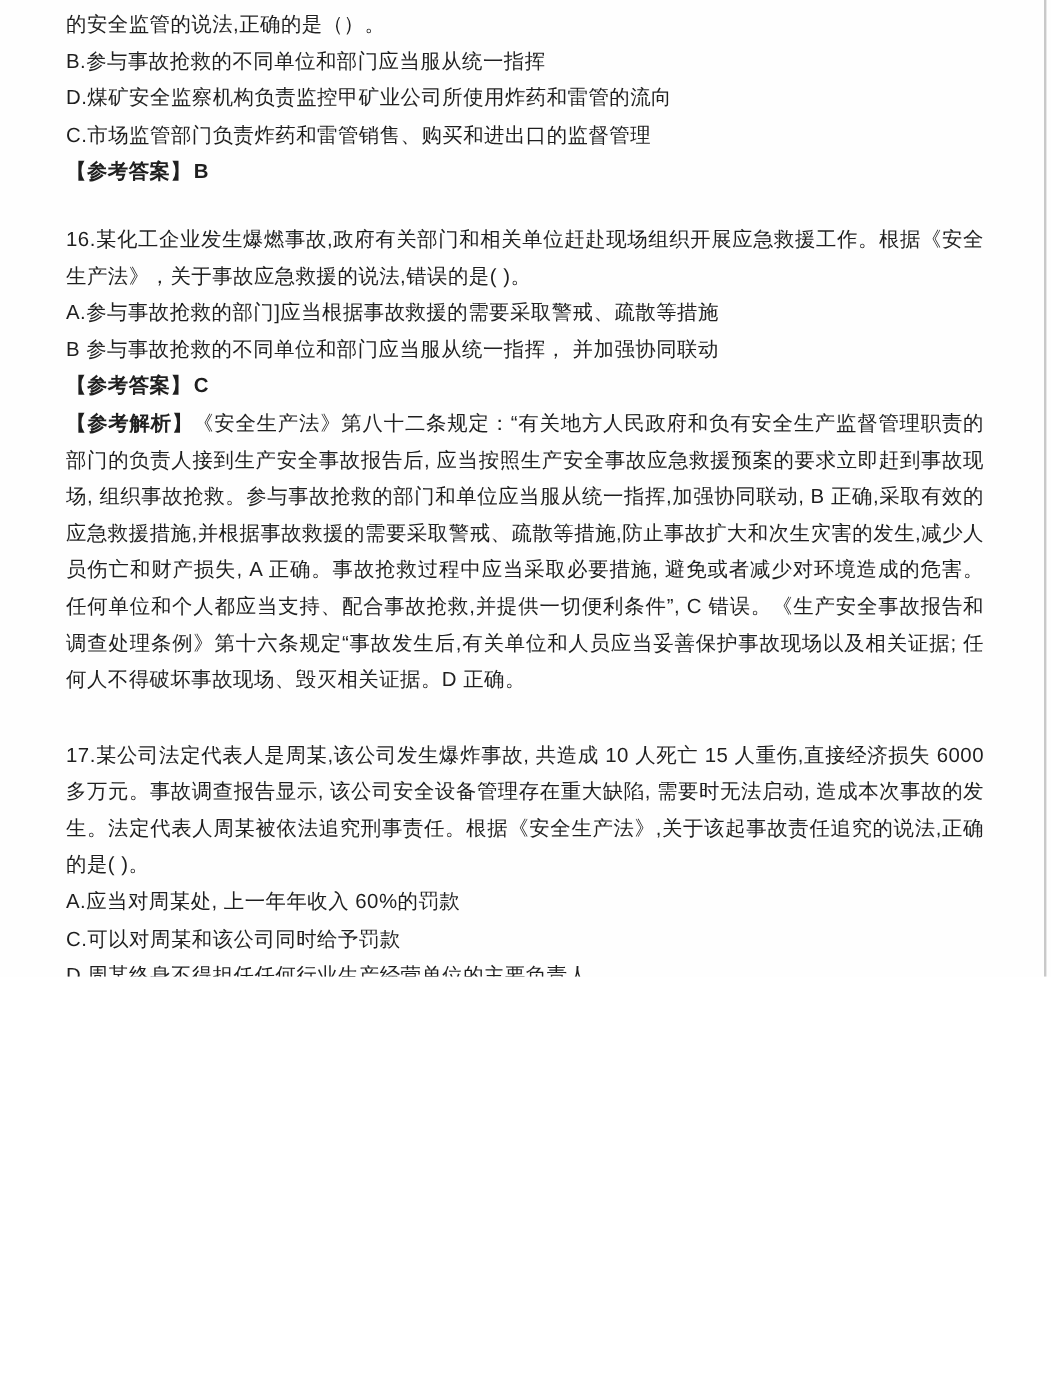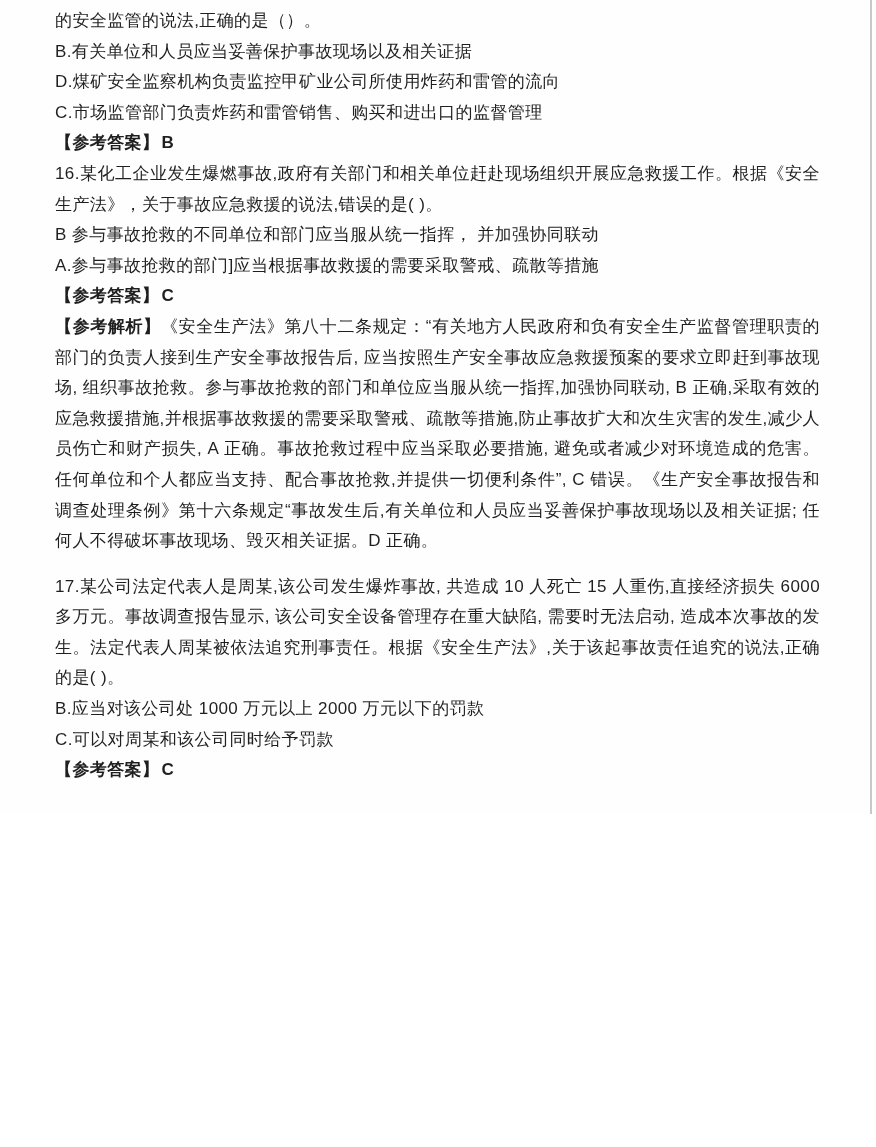--- a/index.html
+++ b/index.html
@@ -27,22 +27,22 @@
   .para {
     text-align: justify;
   }
   .label-bold {
     font-weight: 700;
   }
   .answer-letter {
     font-weight: 700;
     padding-left: 2px;
   }
-  .block-q16 { }
-  .block-q17 { margin-top: 15px; }
+  .block-q16 { margin-top: 26px; }
+  .block-q17 { margin-top: 32px; }
   .edge-line {
     position: absolute;
     left: 870px;
     top: 0;
     width: 2px;
     height: 1147px;
     background: #c9c9c9;
   }
   .watermark {
     position: absolute;
@@ -71,38 +71,39 @@
   }
 </style>
 </head>
 <body>
 
 <div class="page">
   <div class="content">
 
     <section>
       <p class="para">的安全监管的说法,正确的是（）。</p>
-      <p>B.有关单位和人员应当妥善保护事故现场以及相关证据</p>
+      <p>B.参与事故抢救的不同单位和部门应当服从统一指挥</p>
       <p>D.煤矿安全监察机构负责监控甲矿业公司所使用炸药和雷管的流向</p>
       <p>C.市场监管部门负责炸药和雷管销售、购买和进出口的监督管理</p>
       <p><span class="label-bold">【参考答案】</span><span class="answer-letter">B</span></p>
     </section>
 
     <section class="block-q16">
       <p class="para">16.某化工企业发生爆燃事故,政府有关部门和相关单位赶赴现场组织开展应急救援工作。根据《安全生产法》，关于事故应急救援的说法,错误的是( )。</p>
+      <p>A.参与事故抢救的部门]应当根据事故救援的需要采取警戒、疏散等措施</p>
       <p>B 参与事故抢救的不同单位和部门应当服从统一指挥， 并加强协同联动</p>
-      <p>A.参与事故抢救的部门]应当根据事故救援的需要采取警戒、疏散等措施</p>
       <p><span class="label-bold">【参考答案】</span><span class="answer-letter">C</span></p>
       <p class="para"><span class="label-bold">【参考解析】</span><span>《安全生产法》第八十二条规定：“有关地方人民政府和负有安全生产监督管理职责的部门的负责人接到生产安全事故报告后, 应当按照生产安全事故应急救援预案的要求立即赶到事故现场, 组织事故抢救。参与事故抢救的部门和单位应当服从统一指挥,加强协同联动, B 正确,采取有效的应急救援措施,并根据事故救援的需要采取警戒、疏散等措施,防止事故扩大和次生灾害的发生,减少人员伤亡和财产损失, A 正确。事故抢救过程中应当采取必要措施, 避免或者减少对环境造成的危害。任何单位和个人都应当支持、配合事故抢救,并提供一切便利条件”, C 错误。《生产安全事故报告和调查处理条例》第十六条规定“事故发生后,有关单位和人员应当妥善保护事故现场以及相关证据; 任何人不得破坏事故现场、毁灭相关证据。D 正确。</span></p>
     </section>
 
     <section class="block-q17">
       <p class="para">17.某公司法定代表人是周某,该公司发生爆炸事故, 共造成 10 人死亡 15 人重伤,直接经济损失 6000 多万元。事故调查报告显示, 该公司安全设备管理存在重大缺陷, 需要时无法启动, 造成本次事故的发生。法定代表人周某被依法追究刑事责任。根据《安全生产法》,关于该起事故责任追究的说法,正确的是( )。</p>
-      <p>B.应当对该公司处 1000 万元以上 2000 万元以下的罚款</p>
+      <p>A.应当对周某处, 上一年年收入 60%的罚款</p>
       <p>C.可以对周某和该公司同时给予罚款</p>
+      <p>D.周某终身不得担任任何行业生产经营单位的主要负责人</p>
       <p><span class="label-bold">【参考答案】</span><span class="answer-letter">C</span></p>
     </section>
 
   </div>
 
   <div class="edge-line"></div>
 
 
   <div class="page-number">7</div>
 </div>

